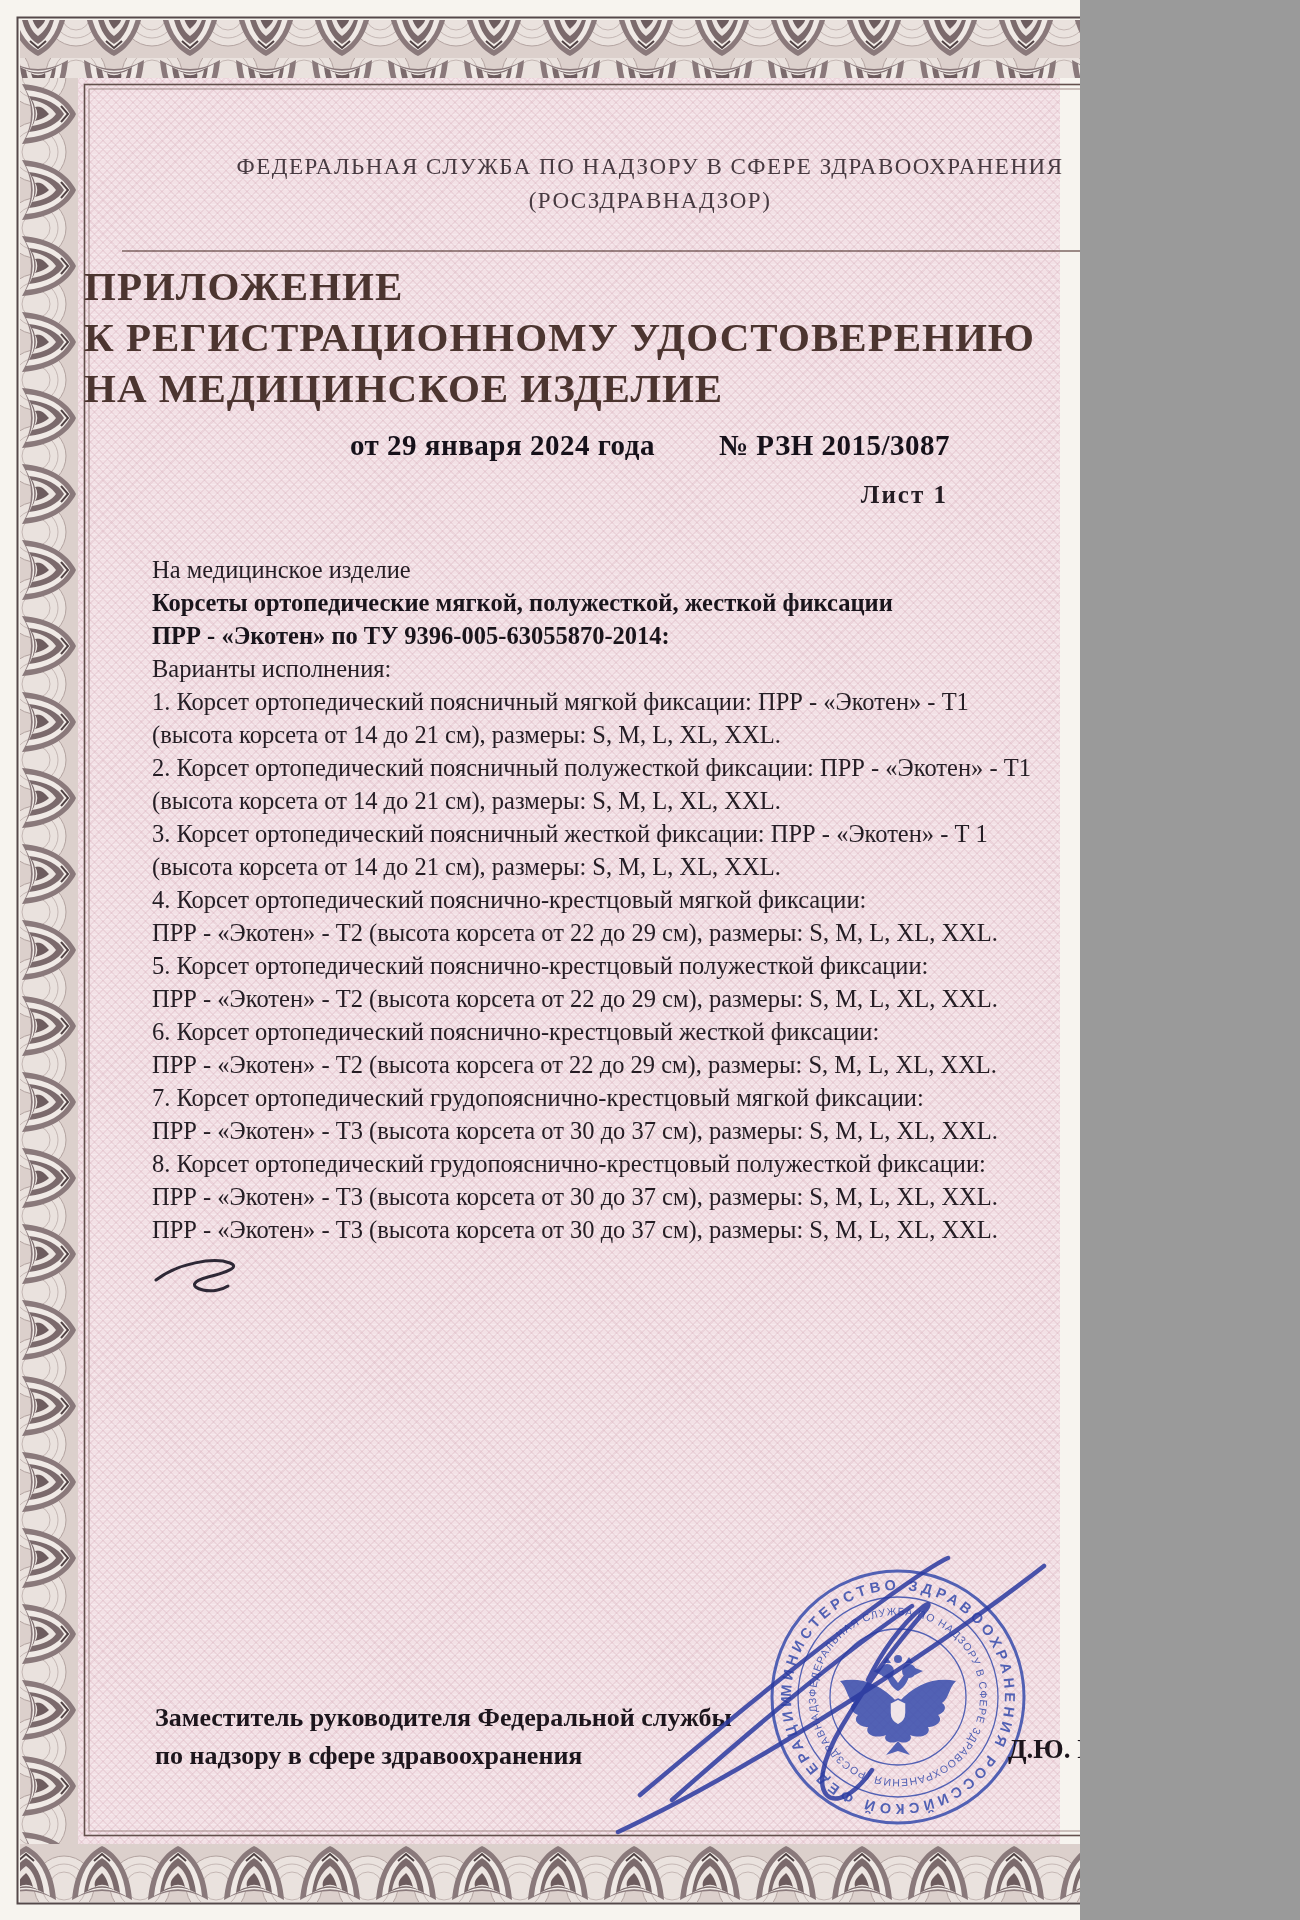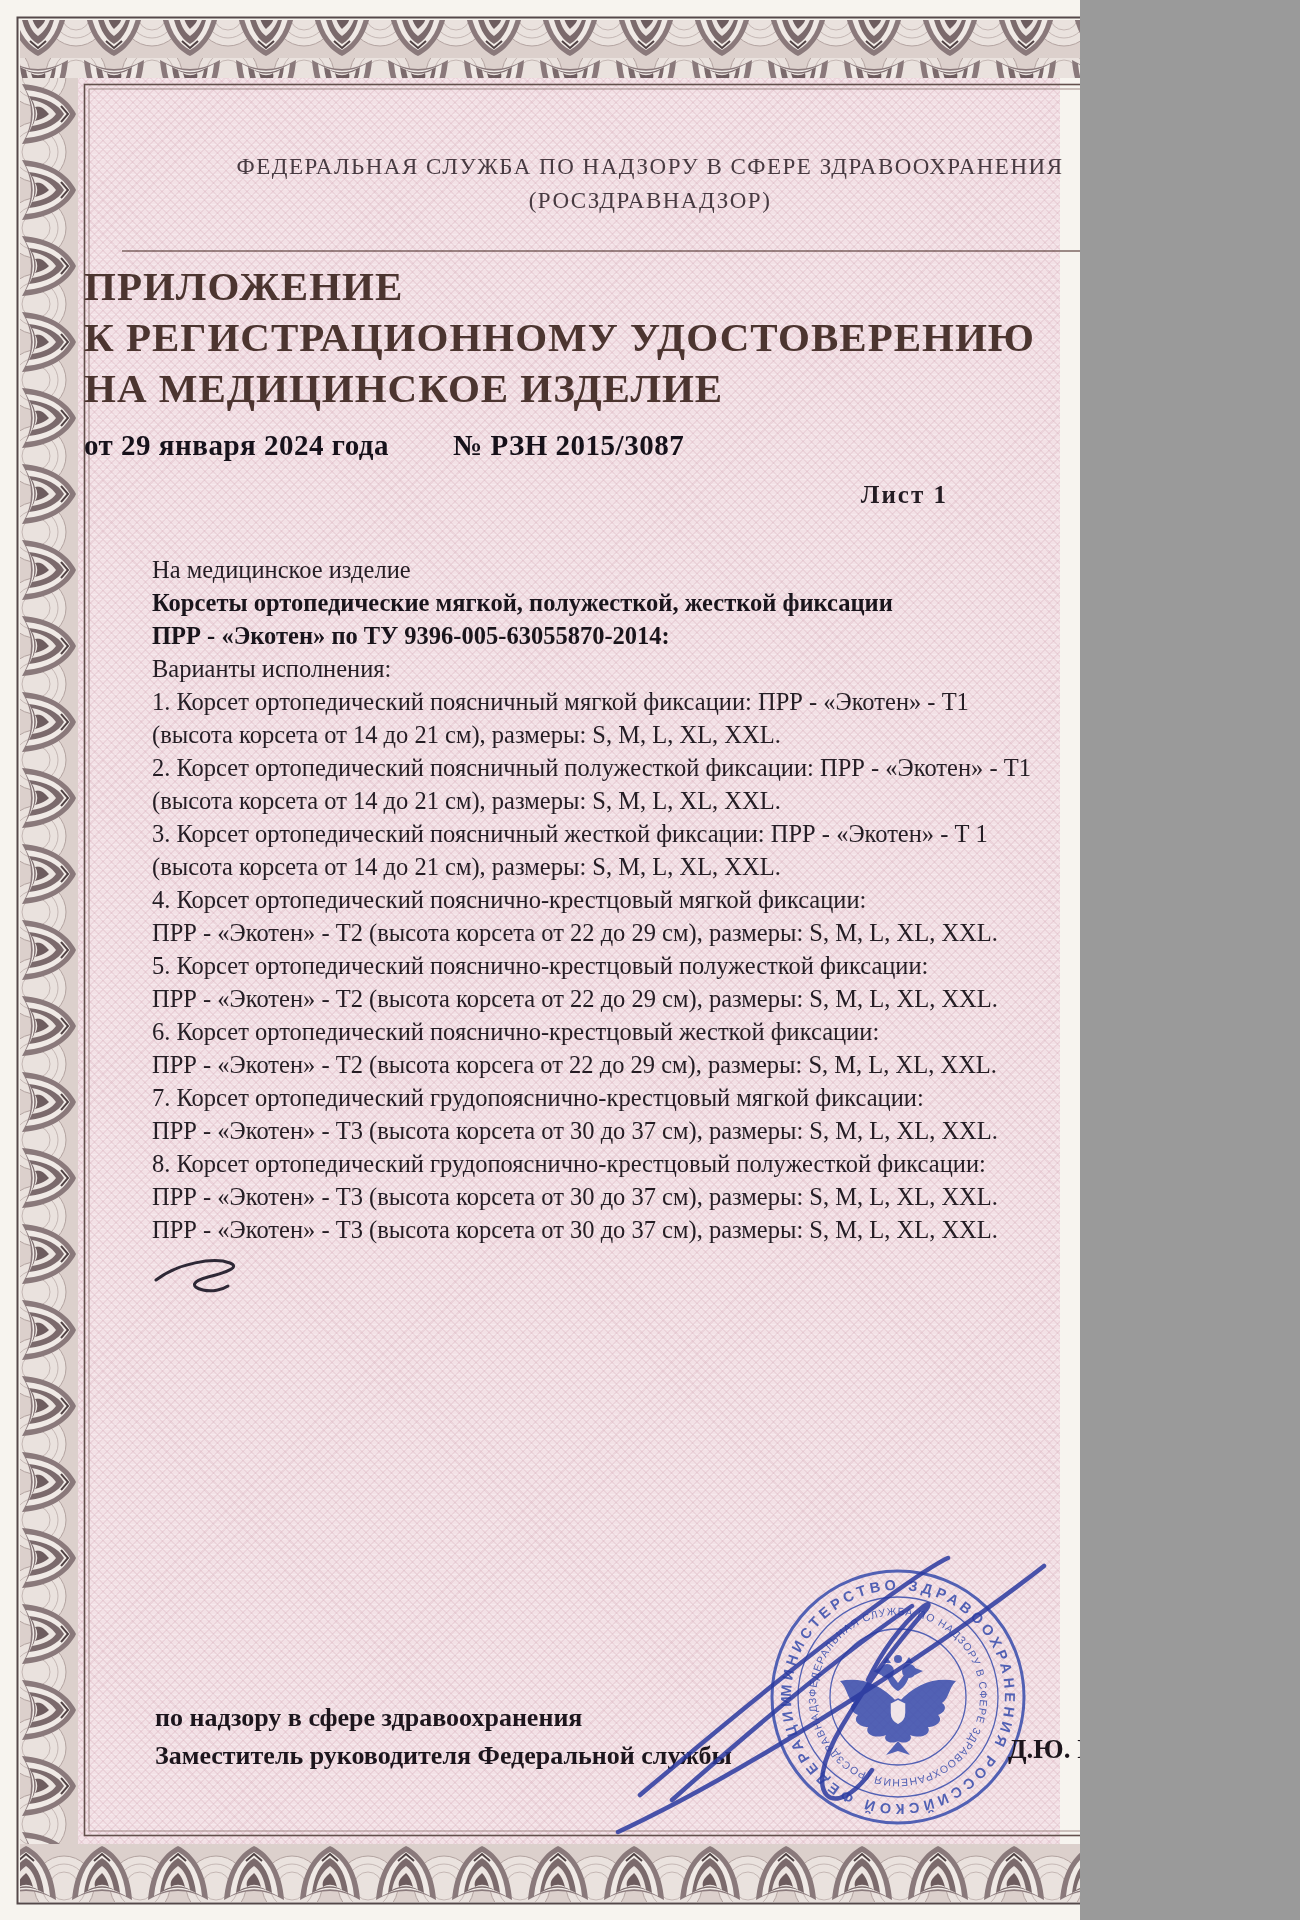--- a/index.html
+++ b/index.html
@@ -21,21 +21,21 @@
   .header{
     position:absolute;left:84px;top:150px;width:1132px;text-align:center;
     color:#473a41;font-size:23px;line-height:34px;letter-spacing:1.5px;
   }
   .rule{position:absolute;left:122px;top:250px;width:1074px;height:1.5px;background:rgba(95,67,63,.6);}
   .title{
     position:absolute;left:84px;top:261px;width:1132px;text-align:left;
     color:#4c3530;font-weight:bold;font-size:41px;line-height:51px;letter-spacing:1px;
   }
   .dateline{
-    position:absolute;left:84px;top:429px;width:1132px;text-align:left;
+    position:absolute;left:84px;top:429px;width:1132px;text-align:center;
     font-weight:bold;font-size:29px;color:#16111a;letter-spacing:.5px;white-space:nowrap;
   }
   .dateline .num{margin-left:64px;}
   .sheet{position:absolute;top:481px;right:132px;font-size:25px;color:#241c23;letter-spacing:2px;font-weight:700;}
   .body-text{
     position:absolute;left:152px;top:553px;width:1040px;
     font-size:24.5px;line-height:33px;color:#241d24;
   }
   .body-text .line{white-space:nowrap;}
   .body-text .bold{font-weight:bold;color:#19141b;}
@@ -136,22 +136,22 @@
       <div class="line">6. Корсет ортопедический пояснично-крестцовый жесткой фиксации:</div>
       <div class="line">ПРР - «Экотен» - Т2 (высота корсега от 22 до 29 см), размеры: S, M, L, XL, XXL.</div>
       <div class="line">7. Корсет ортопедический грудопояснично-крестцовый мягкой фиксации:</div>
       <div class="line">ПРР - «Экотен» - Т3 (высота корсета от 30 до 37 см), размеры: S, M, L, XL, XXL.</div>
       <div class="line">8. Корсет ортопедический грудопояснично-крестцовый полужесткой фиксации:</div>
       <div class="line">ПРР - «Экотен» - Т3 (высота корсета от 30 до 37 см), размеры: S, M, L, XL, XXL.</div>
       <div class="line">ПРР - «Экотен» - Т3 (высота корсета от 30 до 37 см), размеры: S, M, L, XL, XXL.</div>
     </div>
 
     <div class="sig-title">
+      <div>Заместитель руководителя Федеральной службы</div>
       <div>по надзору в сфере здравоохранения</div>
-      <div>Заместитель руководителя Федеральной службы</div>
     </div>
   </div>
 
   <svg class="stamp-svg" viewBox="-140 -140 280 280" xmlns="http://www.w3.org/2000/svg">
     <defs>
       <path id="ringO" d="M -107,0 A 107,107 0 1 1 107,0 A 107,107 0 1 1 -107,0" fill="none"></path>
       <path id="ringI" d="M -82,0 A 82,82 0 1 1 82,0 A 82,82 0 1 1 -82,0" fill="none"></path>
     </defs>
     <g stroke="#3c50ae" fill="none">
       <circle r="126" stroke-width="3"></circle>

